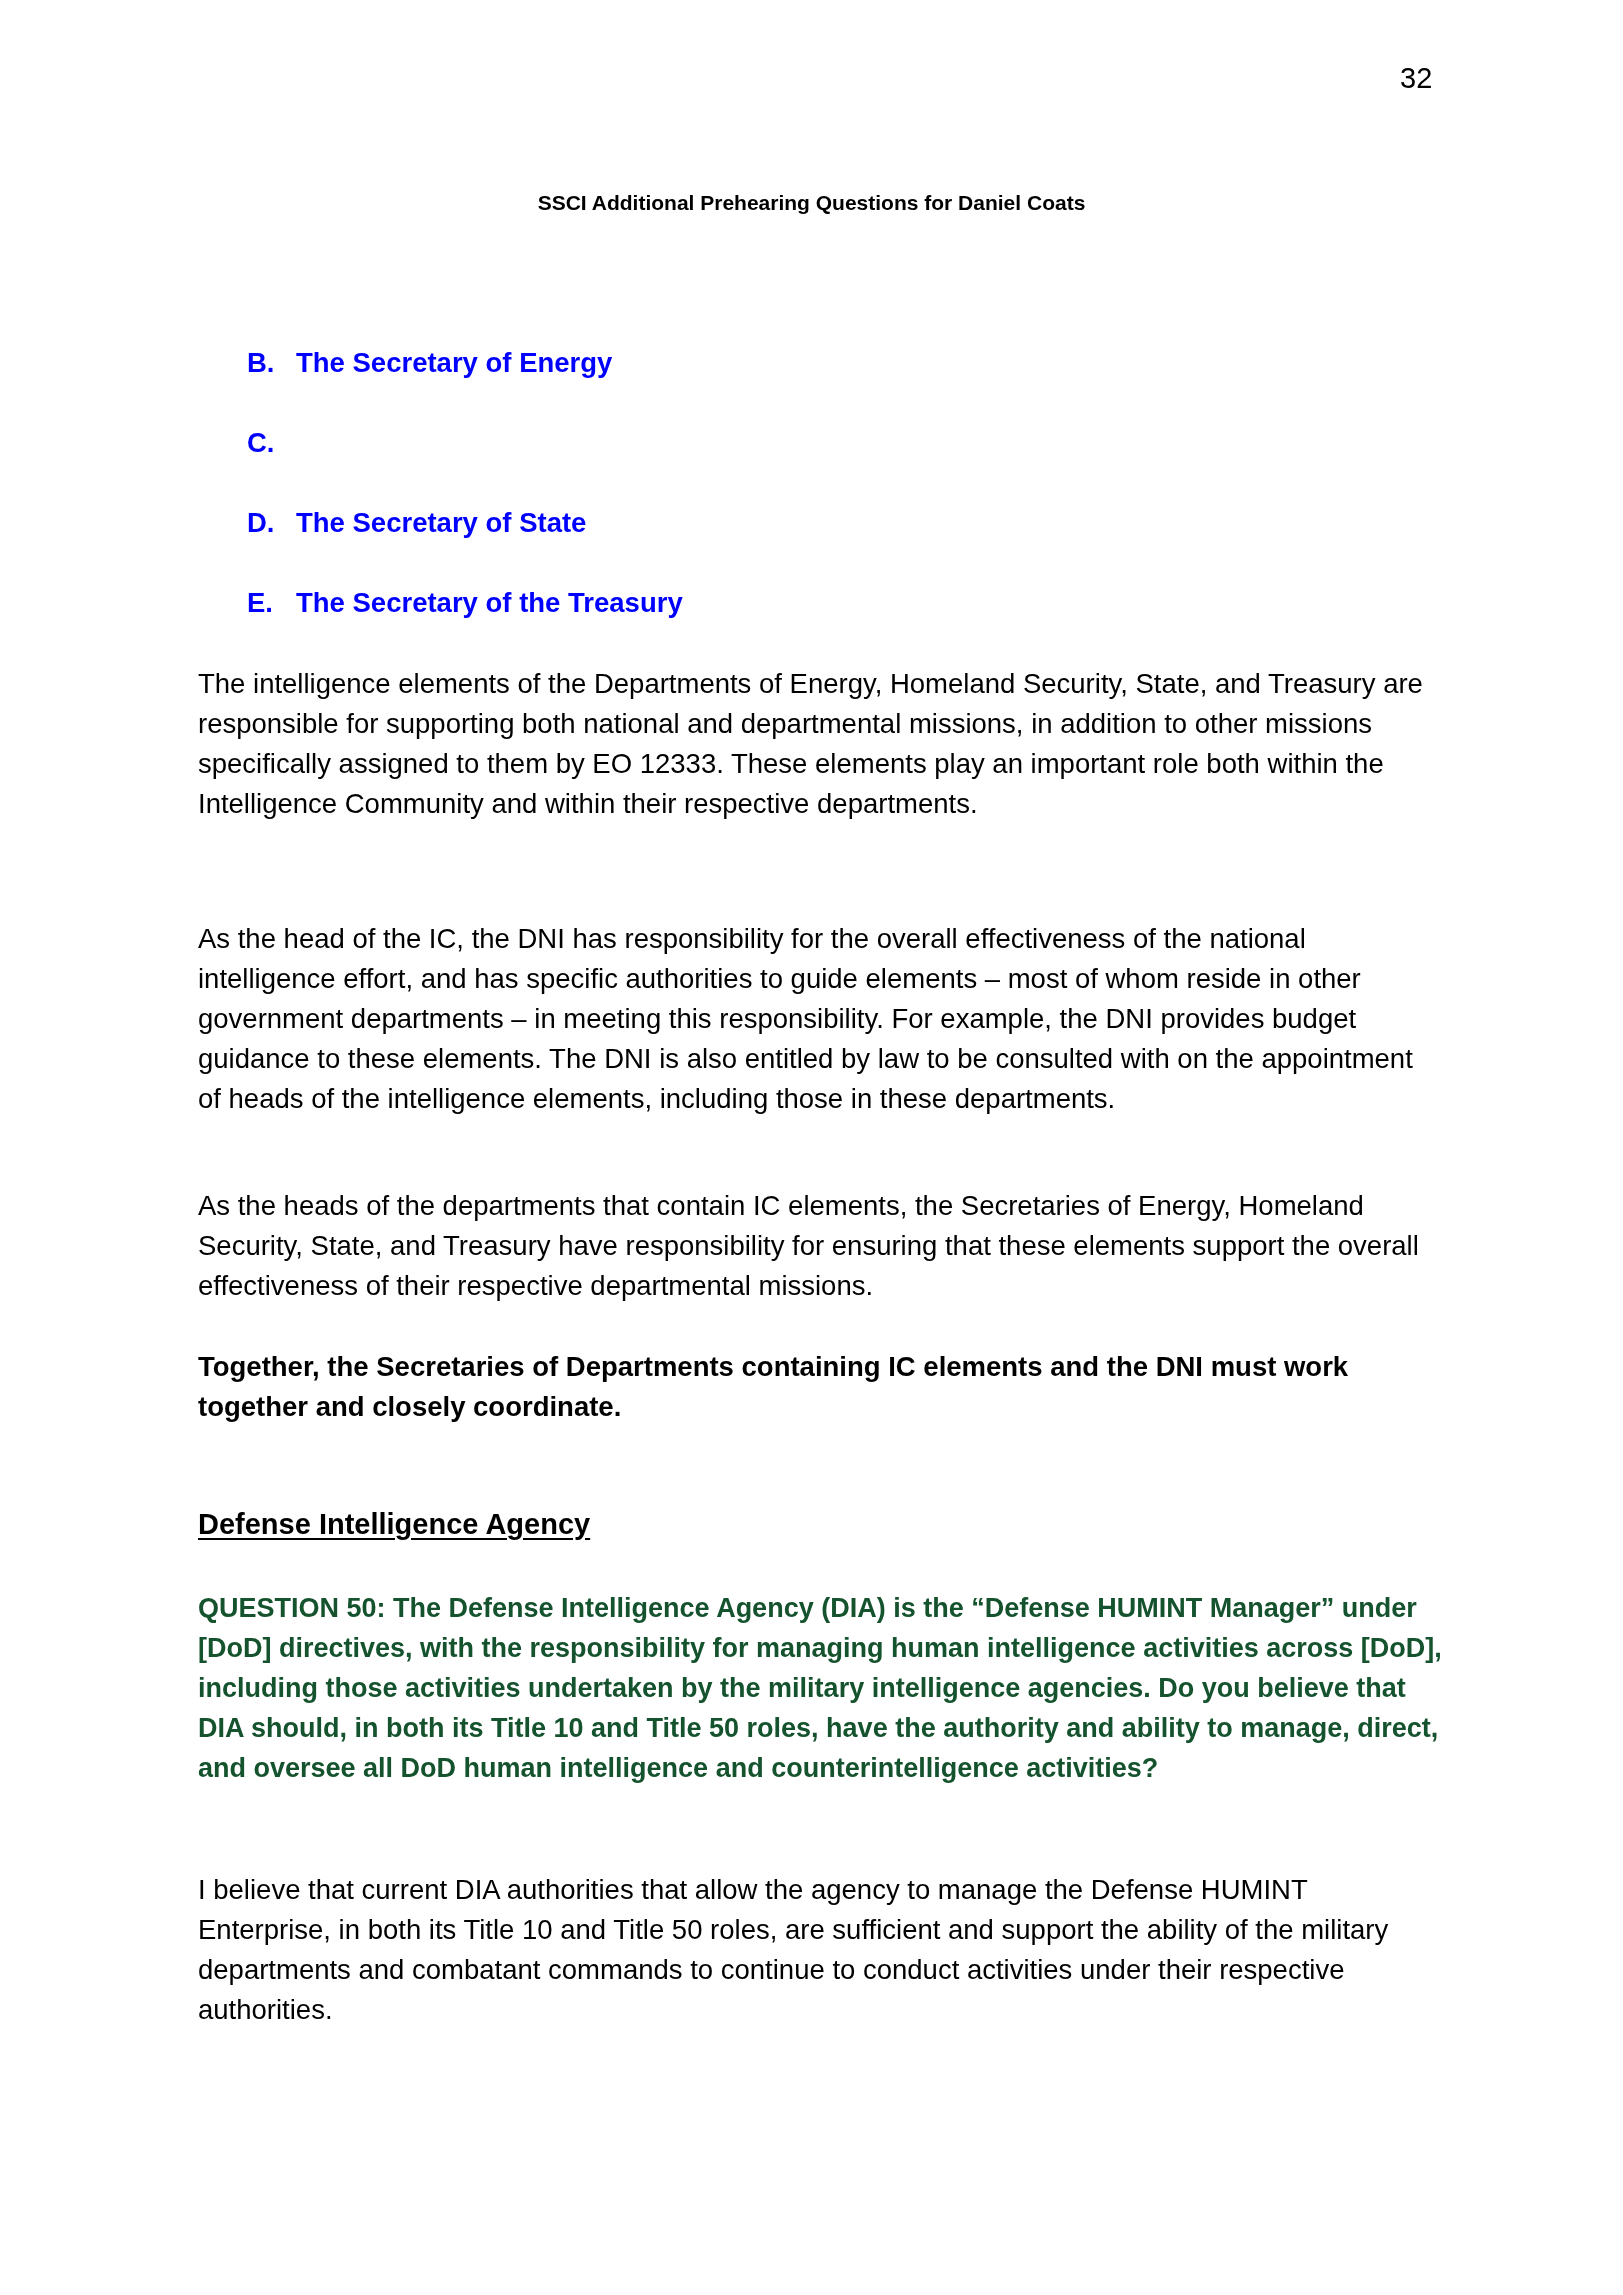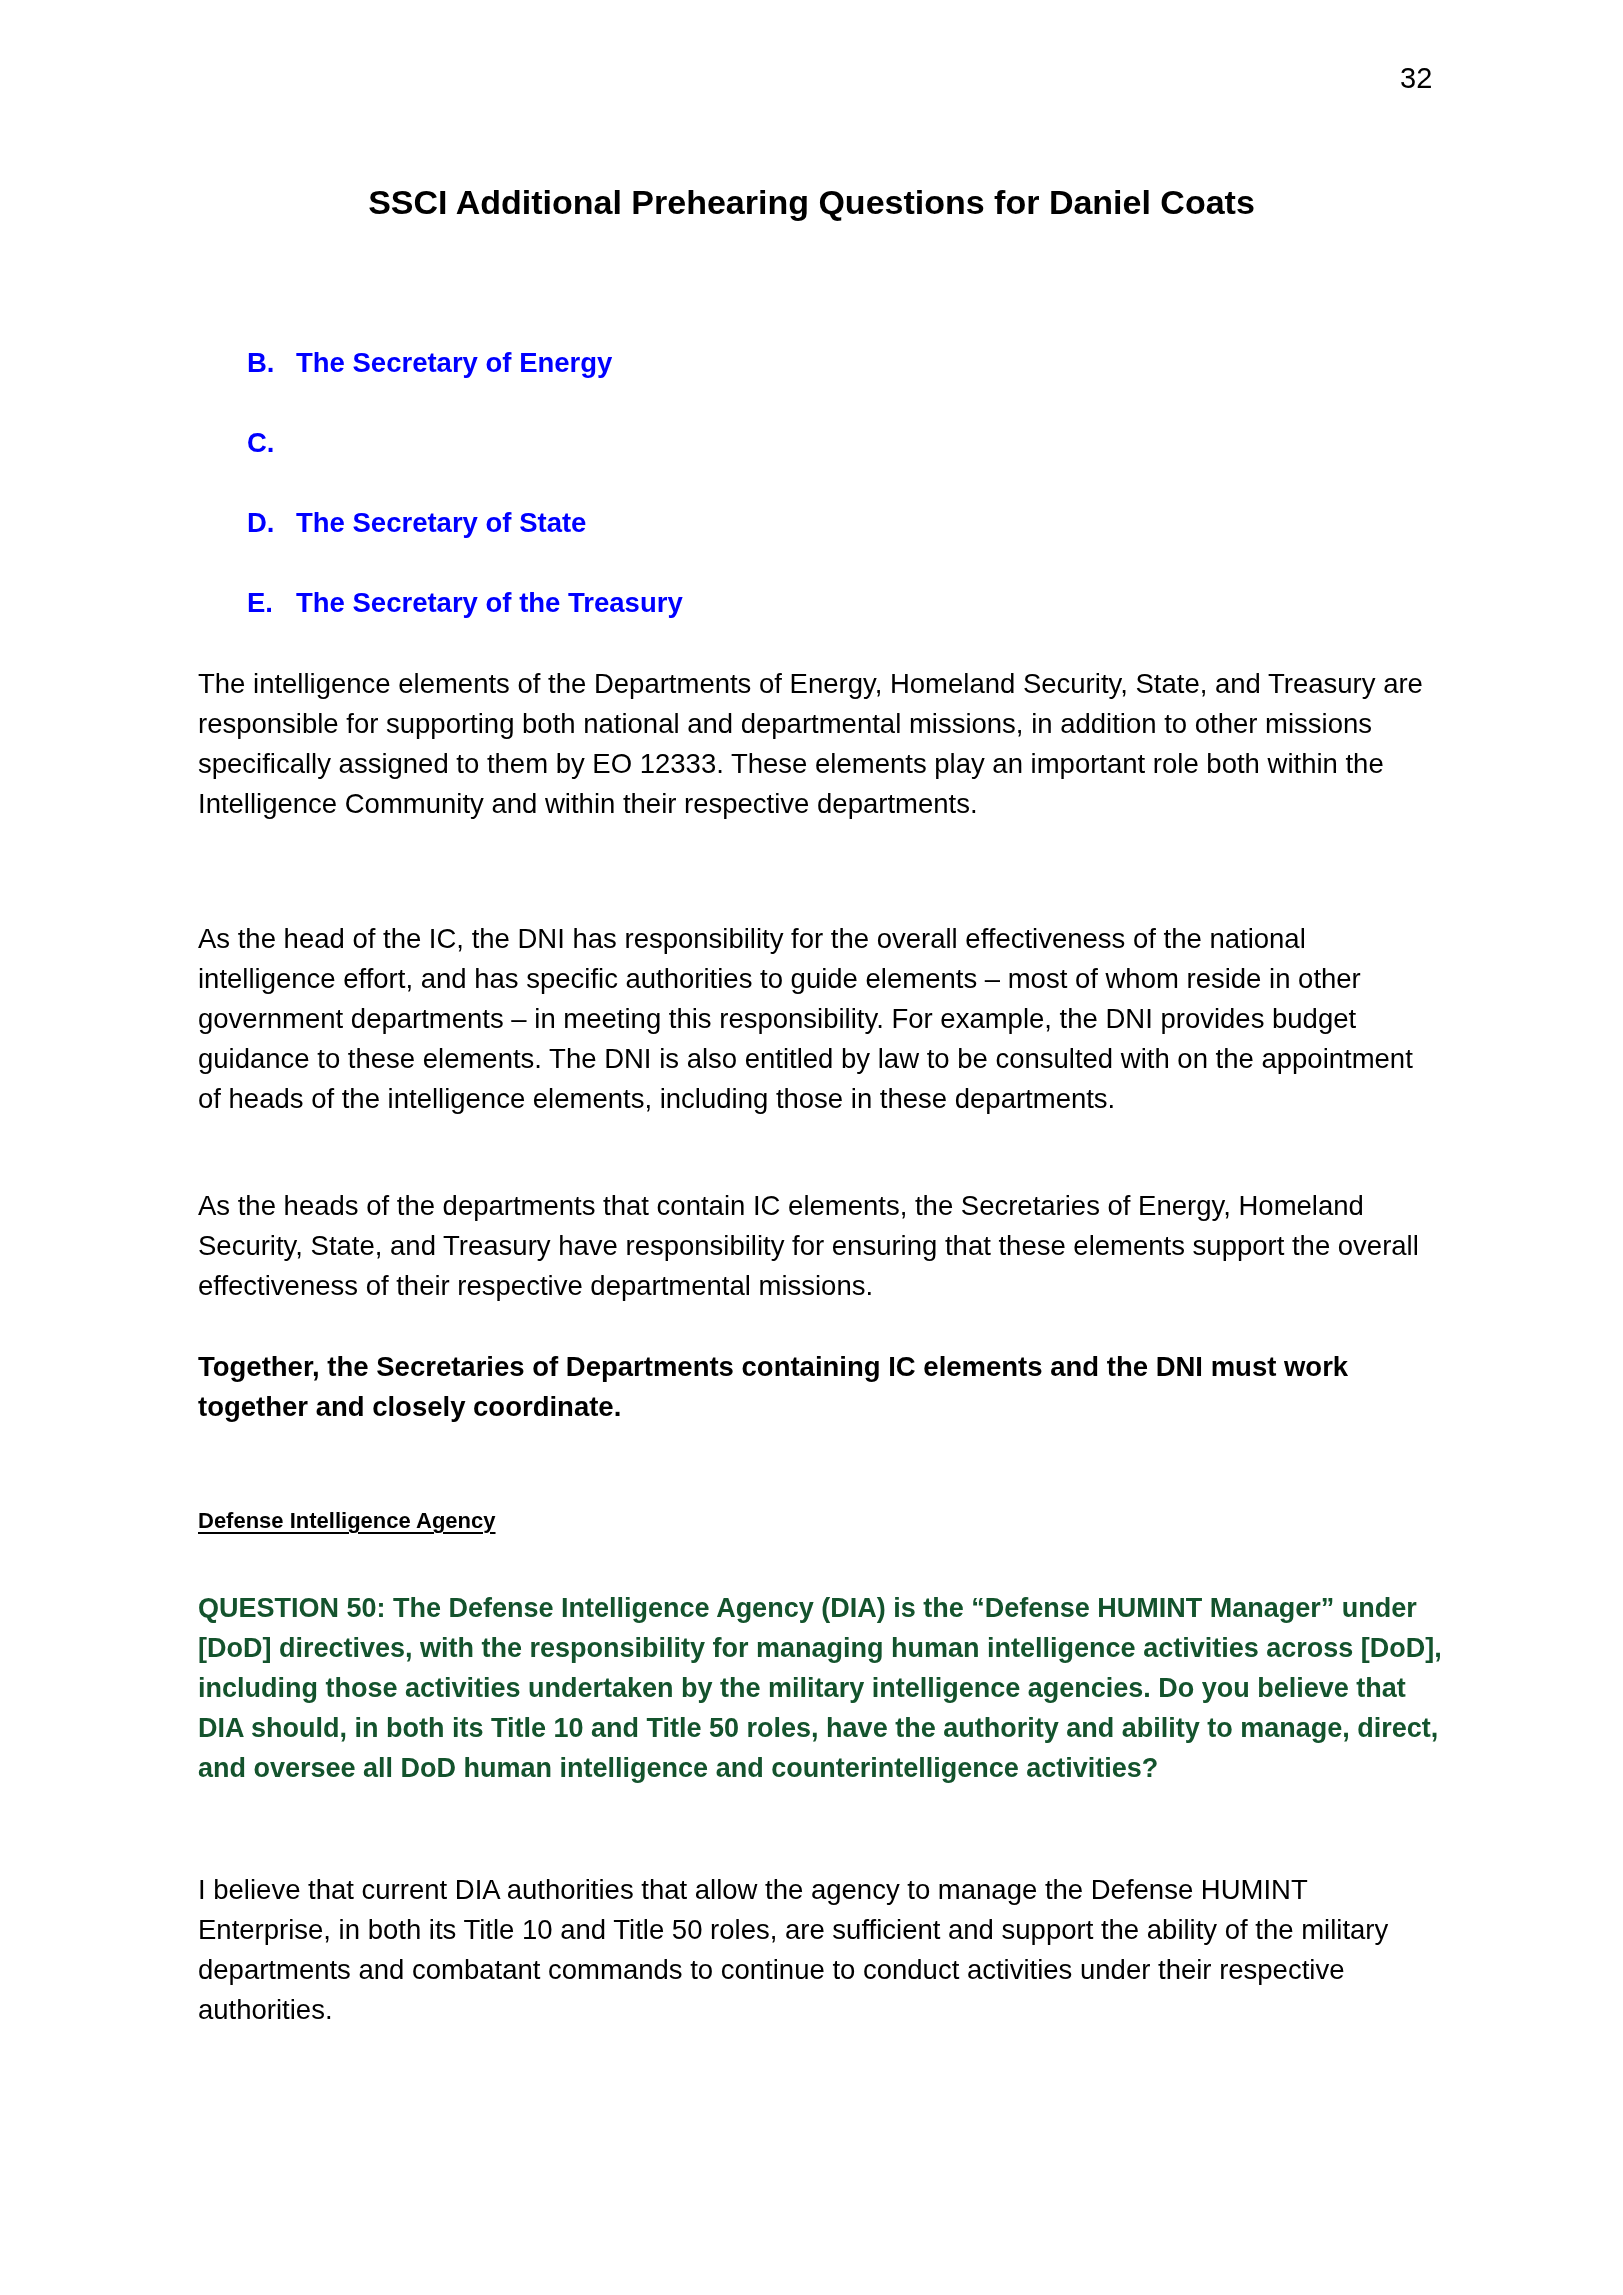--- a/index.html
+++ b/index.html
@@ -1,31 +1,31 @@
 <!DOCTYPE html>
 <html style="font-size:10.5px"><head>
 <meta charset="utf-8">
 <style>
   html, body { margin: 0; padding: 0; background: #ffffff; }
   body { width: 1623px; height: 2295px; position: relative; overflow: hidden;
          font-family: "Liberation Sans", "DejaVu Sans", sans-serif; color: #000; }
   .page-num { position: absolute; top: 62px; left: 1400px; font-size: 29px; }
   .title { position: absolute; top: 182px; left: 0; width: 1623px; text-align: center;
-           font-weight: bold; font-size: 34px; line-height: 41px; }
+           font-weight: bold; font-size: 21px; line-height: 41px; }
   .list { position: absolute; left: 247px; top: 344px; }
   .list-item { display: flex; height: 80px; align-items: flex-start;
                color: #0000ff; font-weight: bold; font-size: 27.5px; line-height: 37px; }
   .list-letter { width: 49px; }
   .para { position: absolute; left: 198px; width: 1243px; font-size: 27.5px; line-height: 40px; }
   .p1 { top: 664px; }
   .p2 { top: 919px; }
   .p3 { top: 1186px; }
   .p4 { top: 1347px; font-weight: bold; }
   .section-head { position: absolute; left: 198px; top: 1508px; font-weight: bold;
-                  font-size: 22px; text-decoration: underline; text-underline-offset: 3.9px; }
+                  font-size: 29px; text-decoration: underline; text-underline-offset: 3.9px; }
   .question { position: absolute; left: 198px; top: 1588px; width: 1256px; color: #14532d;
               font-weight: bold; font-size: 27px; line-height: 40px; }
   .answer { top: 1870px; }
 </style>
 </head>
 <body>
 
 <div class="page-num">32</div>
 
 <div class="title">

